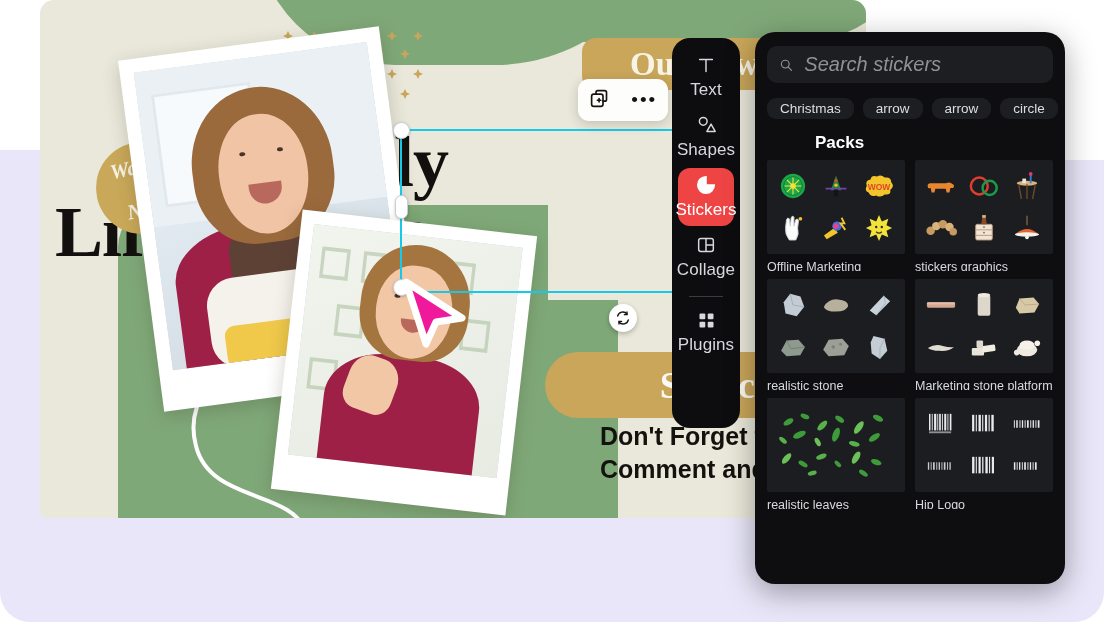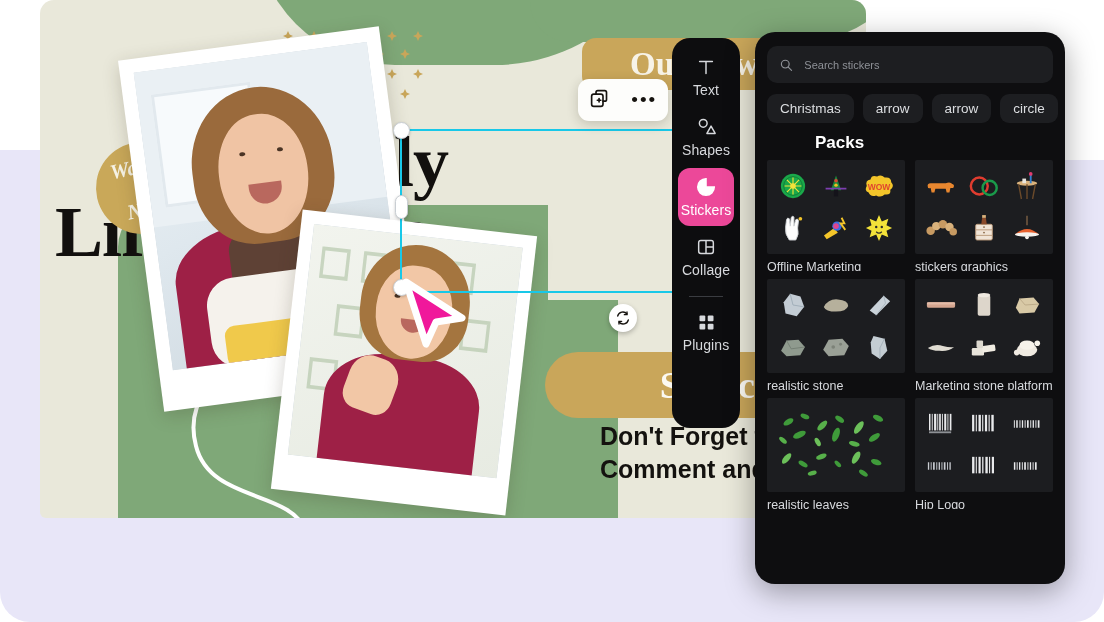--- a/index.html
+++ b/index.html
@@ -175,47 +175,47 @@
     position:absolute;left:672px;top:38px;width:68px;height:390px;
     background:#0d0d0f;border-radius:18px;
     display:flex;flex-direction:column;align-items:center;padding-top:10px;
     box-sizing:border-box;
   }
   .rail-item{
     width:56px;height:58px;border-radius:12px;margin-bottom:2px;
     display:flex;flex-direction:column;align-items:center;justify-content:center;gap:4px;
     cursor:pointer;
   }
-  .rail-item.active{background:#ec4899;}
-  .rail-item .lbl{font-size:14px;color:#d7d9dd;letter-spacing:.1px;}
+  .rail-item.active{background:#ef4444;}
+  .rail-item .lbl{font-size:17px;color:#d7d9dd;letter-spacing:.1px;}
   .rail-item.active .lbl{color:#ffffff;}
   .rail-sep{width:34px;height:1px;background:#3a3c41;margin:8px 0 6px 0;}
 
   
   .panel{
     position:absolute;left:755px;top:32px;width:310px;height:552px;
     background:#0e0e10;border-radius:20px;overflow:hidden;
     box-shadow:0 8px 30px rgba(0,0,0,.35);
   }
   .search-wrap{
     position:absolute;left:12px;top:14px;width:286px;height:37px;
     background:#1d1e21;border-radius:10px;display:flex;align-items:center;padding:0 12px;
     box-sizing:border-box;gap:9px;
   }
   .search-wrap input{
     background:transparent;border:none;outline:none;color:#e6e7ea;
-    font-size:11px;font-family:"Liberation Sans", sans-serif;width:100%;
+    font-size:20px;font-family:"Liberation Sans", sans-serif;width:100%;font-style:italic;
   }
   .search-wrap input::placeholder{color:#8e9197;}
   .tags{
     position:absolute;left:12px;top:61px;width:298px;height:30px;
     display:flex;gap:9px;align-items:center;overflow:hidden;
   }
   .tag{
-    background:#1d1e21;border-radius:9px;height:29px;padding:0 13px;
+    background:#1d1e21;border-radius:9px;height:21px;padding:0 13px;
     display:flex;align-items:center;color:#dcdee1;font-size:13.5px;
     white-space:nowrap;cursor:pointer;
   }
   .packs-title{
     position:absolute;left:12px;top:101px;
     color:#ffffff;font-size:17px;font-weight:700;margin-left:48px;
   }
   .grid{
     position:absolute;left:12px;top:128px;width:286px;height:412px;
     display:grid;grid-template-columns:1fr 1fr;gap:8px 10px;

